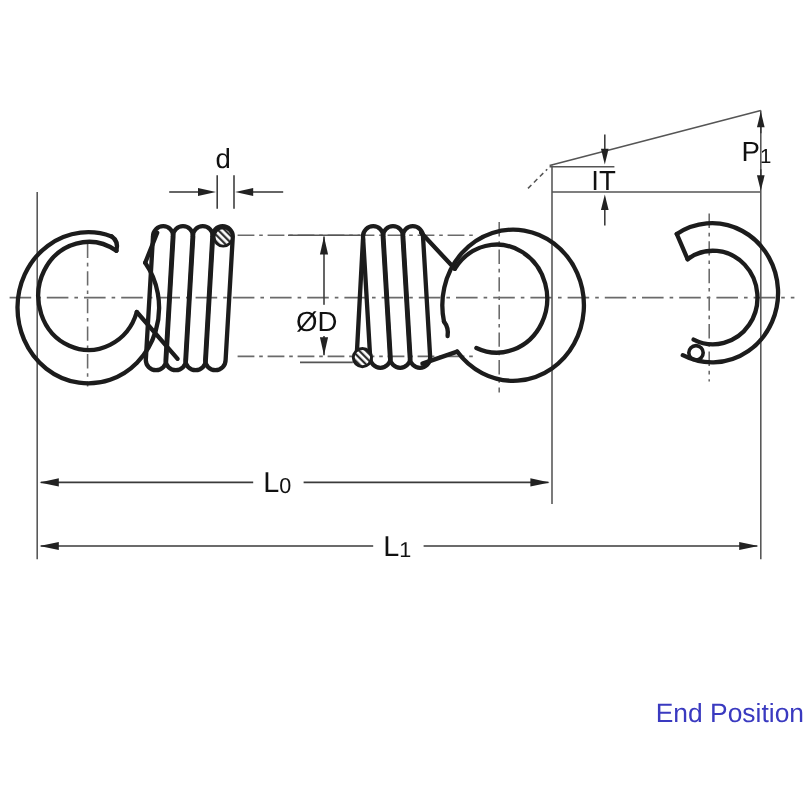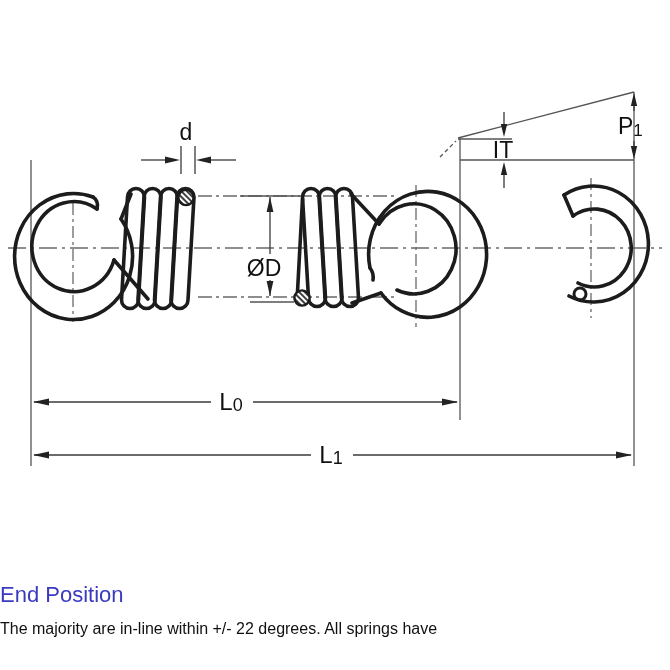--- a/index.html
+++ b/index.html
@@ -10,21 +10,21 @@
     background: #ffffff;
     font-family: "Liberation Sans", sans-serif;
     overflow: hidden;
   }
   .drawing { position: absolute; top: 0; left: 0; }
   .footer {
     position: absolute;
     top: 582px;
     left: 0;
     width: 670px;
-    text-align: left;
+    text-align: right;
   }
   .footer-heading {
     color: #3A3AC0;
     font-size: 22px;
     font-weight: 400;
     margin: 0 0 10px 0;
   }
   .footer-note {
     color: #111111;
     font-size: 16px;
@@ -150,16 +150,15 @@
       <line x1="34" y1="455" x2="631" y2="455" stroke="#3a3a3a" stroke-width="1.3"></line>
       <polygon points="33,455 49,451.6 49,458.4" fill="#222222"></polygon>
       <polygon points="632,455 616,451.6 616,458.4" fill="#222222"></polygon>
       <rect x="311" y="442" width="42" height="25" fill="#ffffff"></rect>
       <text x="331" y="463" font-size="24" text-anchor="middle"><tspan>L</tspan><tspan font-size="18" dy="1">1</tspan></text>
     </g>
   </svg>
 
   <div class="footer">
     <p class="footer-heading">End Position</p>
-    <p class="footer-note">The majority are in-line within +/- 22 degrees. All springs have</p>
   </div>
 
 </div>
 
 </body></html>

